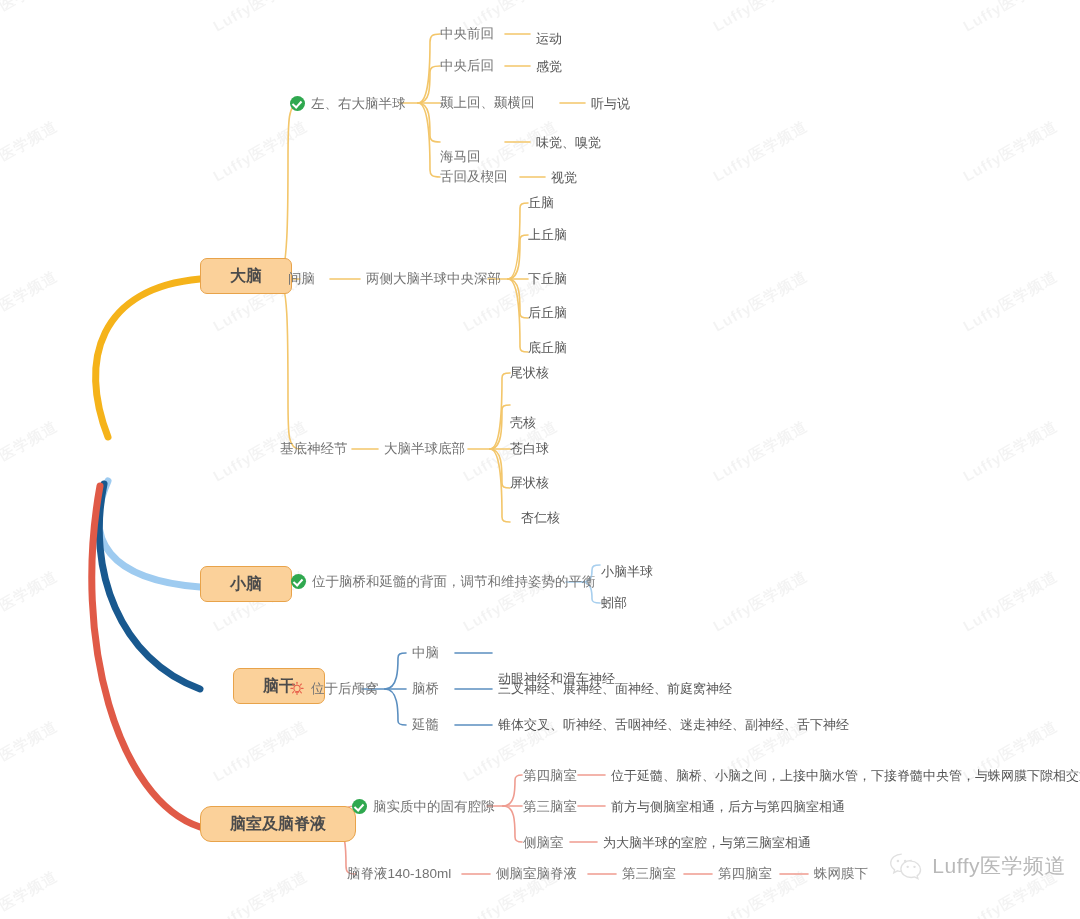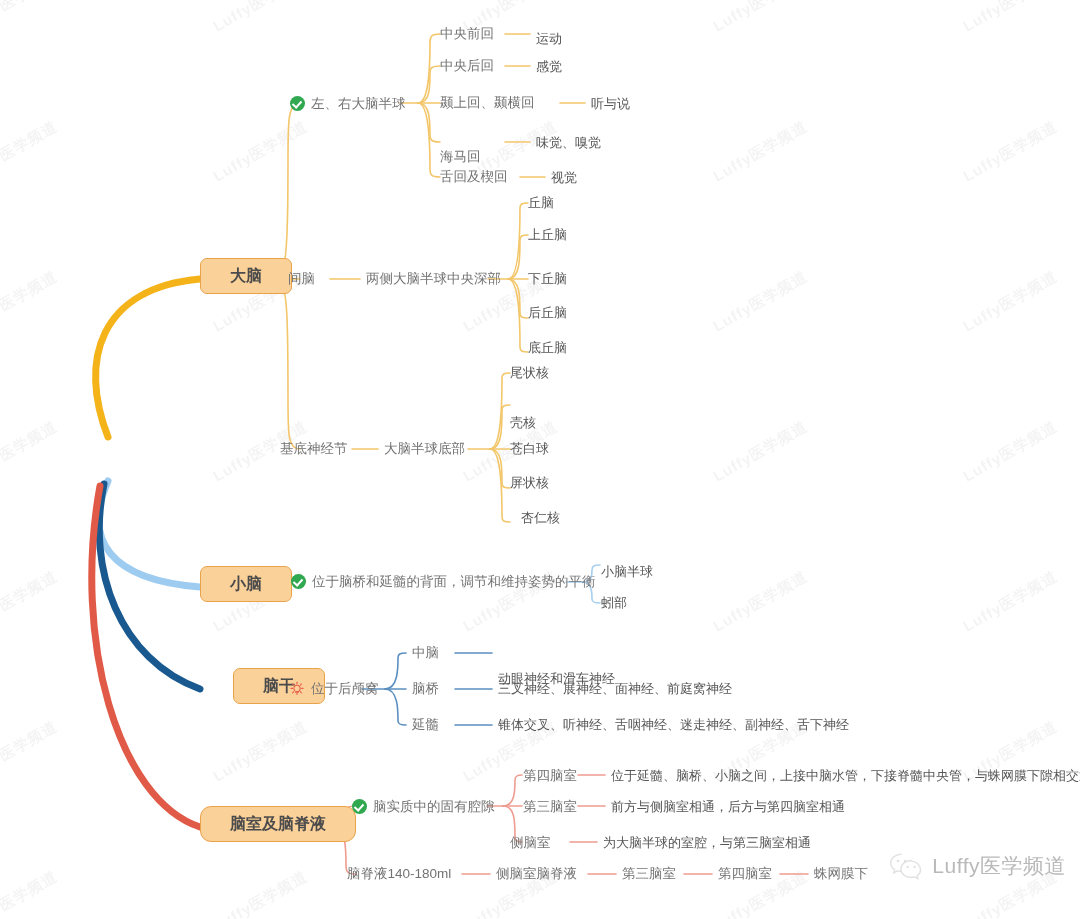--- a/index.html
+++ b/index.html
@@ -240,21 +240,21 @@
   <div class="node lv4" style="left:498px;top:672px;">动眼神经和滑车神经</div>
   <div class="node lv4" style="left:498px;top:682px;">三叉神经、展神经、面神经、前庭窝神经</div>
   <div class="node lv4" style="left:498px;top:718px;">锥体交叉、听神经、舌咽神经、迷走神经、副神经、舌下神经</div>
 
   <div class="node lv2 withicon" style="left:352px;top:799px;">
     <span class="ico-check"></span>
     <span>脑实质中的固有腔隙</span>
   </div>
   <div class="node lv3" style="left:523px;top:769px;">第四脑室</div>
   <div class="node lv3" style="left:523px;top:800px;">第三脑室</div>
-  <div class="node lv3" style="left:510px;top:836px;">侧脑室</div>
+  <div class="node lv3" style="left:523px;top:836px;">侧脑室</div>
   <div class="node lv4" style="left:611px;top:769px;">位于延髓、脑桥、小脑之间，上接中脑水管，下接脊髓中央管，与蛛网膜下隙相交通</div>
   <div class="node lv4" style="left:611px;top:800px;">前方与侧脑室相通，后方与第四脑室相通</div>
   <div class="node lv4" style="left:603px;top:836px;">为大脑半球的室腔，与第三脑室相通</div>
 
   <div class="node lv3" style="left:347px;top:867px;">脑脊液140-180ml</div>
   <div class="node lv3" style="left:496px;top:867px;">侧脑室脑脊液</div>
   <div class="node lv3" style="left:622px;top:867px;">第三脑室</div>
   <div class="node lv3" style="left:718px;top:867px;">第四脑室</div>
   <div class="node lv3" style="left:814px;top:867px;">蛛网膜下</div>
 </div>

